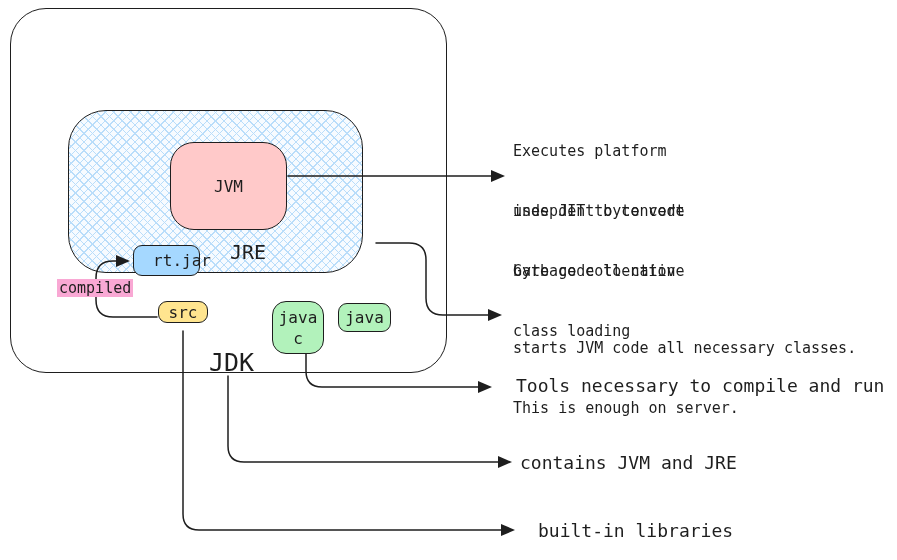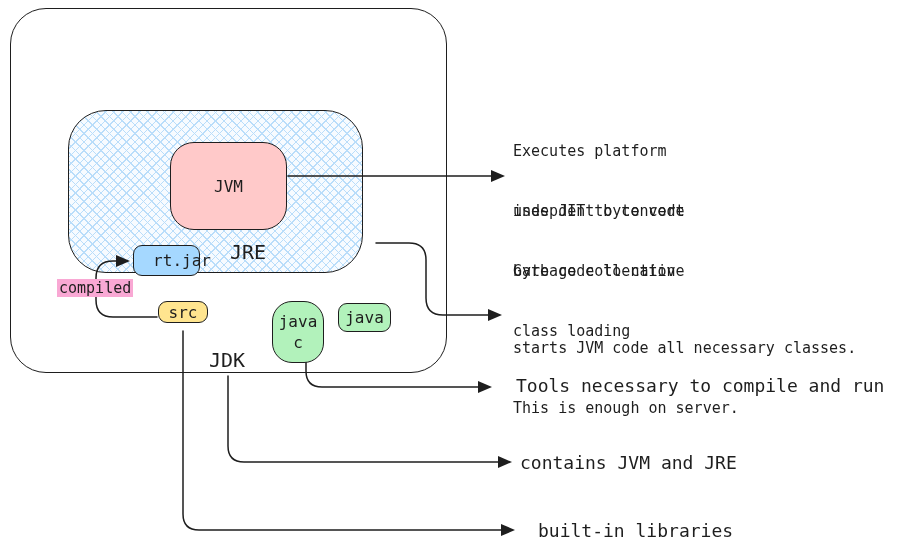--- a/index.html
+++ b/index.html
@@ -16,27 +16,27 @@
   #jre-box{
     left:68px;top:110px;width:295px;height:163px;border-radius:38px;z-index:1;
     background-color:#f7fbff;
     background-image:
       repeating-linear-gradient(45deg, var(--hatch) 0 1px, transparent 1px 6px),
       repeating-linear-gradient(-45deg, var(--hatch) 0 1px, transparent 1px 6px);
   }
   #jvm-box{left:170px;top:142px;width:117px;height:88px;border-radius:24px;z-index:3;}
   #rtjar-box{left:133px;top:245px;width:67px;height:31px;border-radius:9px;z-index:3;padding-left:31px;}
   #src-box{left:158px;top:301px;width:50px;height:22px;border-radius:9px;z-index:3;}
-  #javac-box{left:272px;top:301px;width:52px;height:62px;border-radius:20px;z-index:3;align-items:center;}
+  #javac-box{left:272px;top:301px;width:52px;height:53px;border-radius:14px;z-index:3;align-items:center;}
   #javac-box span{display:block;width:42px;text-align:center;word-break:break-all;}
   #java-box{left:338px;top:303px;width:53px;height:29px;border-radius:9px;z-index:3;}
   svg.wires{position:absolute;left:0;top:0;z-index:2;}
   .lbl{position:absolute;z-index:4;white-space:pre;}
   #jre-label{left:212px;top:240px;font-size:20px;margin-left:18px;}
-  #jdk-label{left:209px;top:348px;font-size:20px;}
+  #jdk-label{left:209px;top:348px;font-size:25px;}
   #compiled-label{left:57px;top:279px;font-size:15px;background:#f9a8d4;padding:0 2px;}
   .note{position:absolute;z-index:4;font-size:15px;line-height:20px;white-space:pre;}
   .note span{display:block;}
   #note-jvm-1{left:513px;top:101px;}
   #note-jvm-2{left:513px;top:161px;text-align:center;}
   #note-jvm-3{left:513px;top:221px;}
   #note-jre{left:513px;top:298px;}
   .note-big{position:absolute;z-index:4;font-size:18px;line-height:22px;white-space:pre;}
   #note-javac{left:516px;top:375px;text-align:center;}
   #note-jdk{left:520px;top:452px;}

